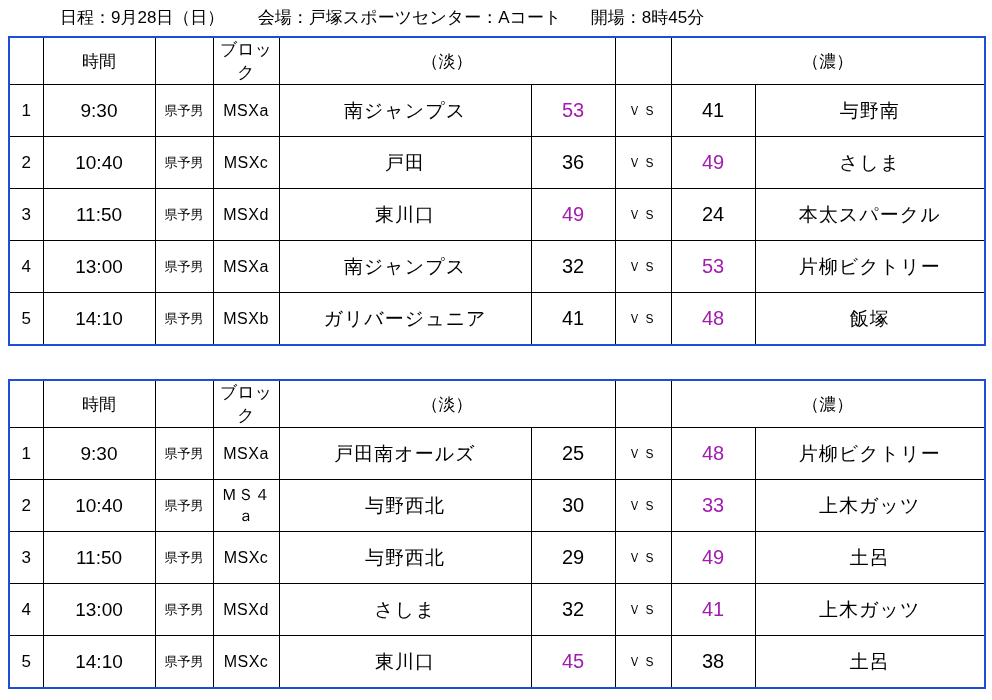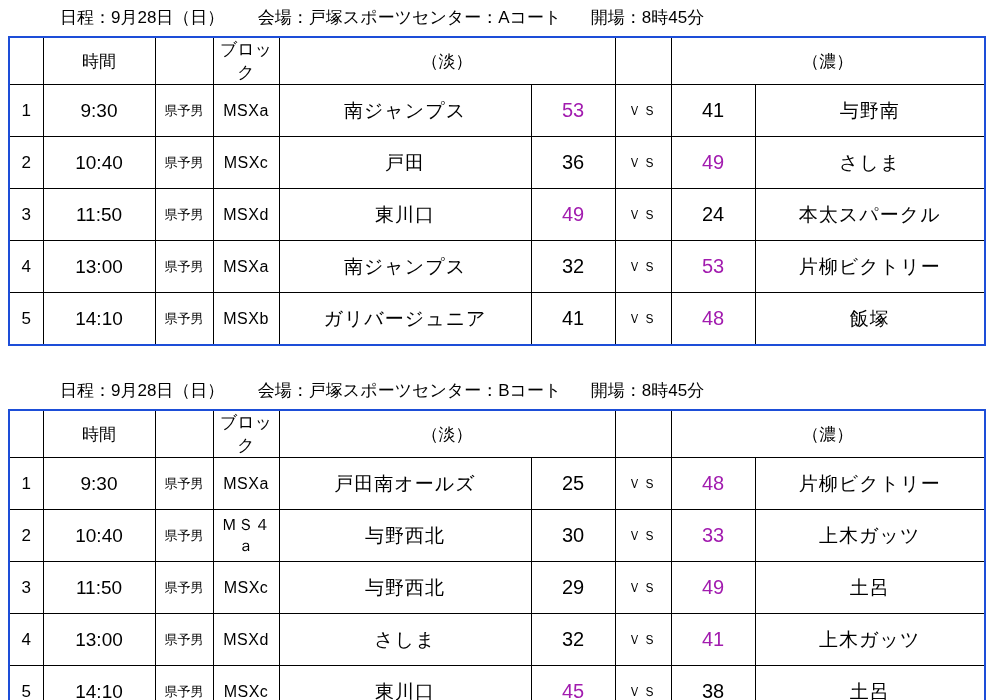--- a/index.html
+++ b/index.html
@@ -181,27 +181,20 @@
           <td class="score lose">41</td>
           <td class="vs">ＶＳ</td>
           <td class="score win">48</td>
           <td class="team">飯塚</td>
         </tr>
       </tbody>
     </table>
   </div>
 
   <div class="block block-2">
-    <div class="caption">
-      <span class="cap-seg">日程：9月28日（日）</span>
-      <span class="cap-gap-lg"></span>
-      <span class="cap-seg">会場：戸塚スポーツセンター：Bコート</span>
-      <span class="cap-gap-md"></span>
-      <span class="cap-seg">開場：8時45分</span>
-    </div>
 
     <table class="sched">
       <colgroup>
         <col class="c-no">
           <col class="c-time">
           <col class="c-pre">
           <col class="c-block">
         <col class="c-teamA">
           <col class="c-scoreA">
           <col class="c-vs">

